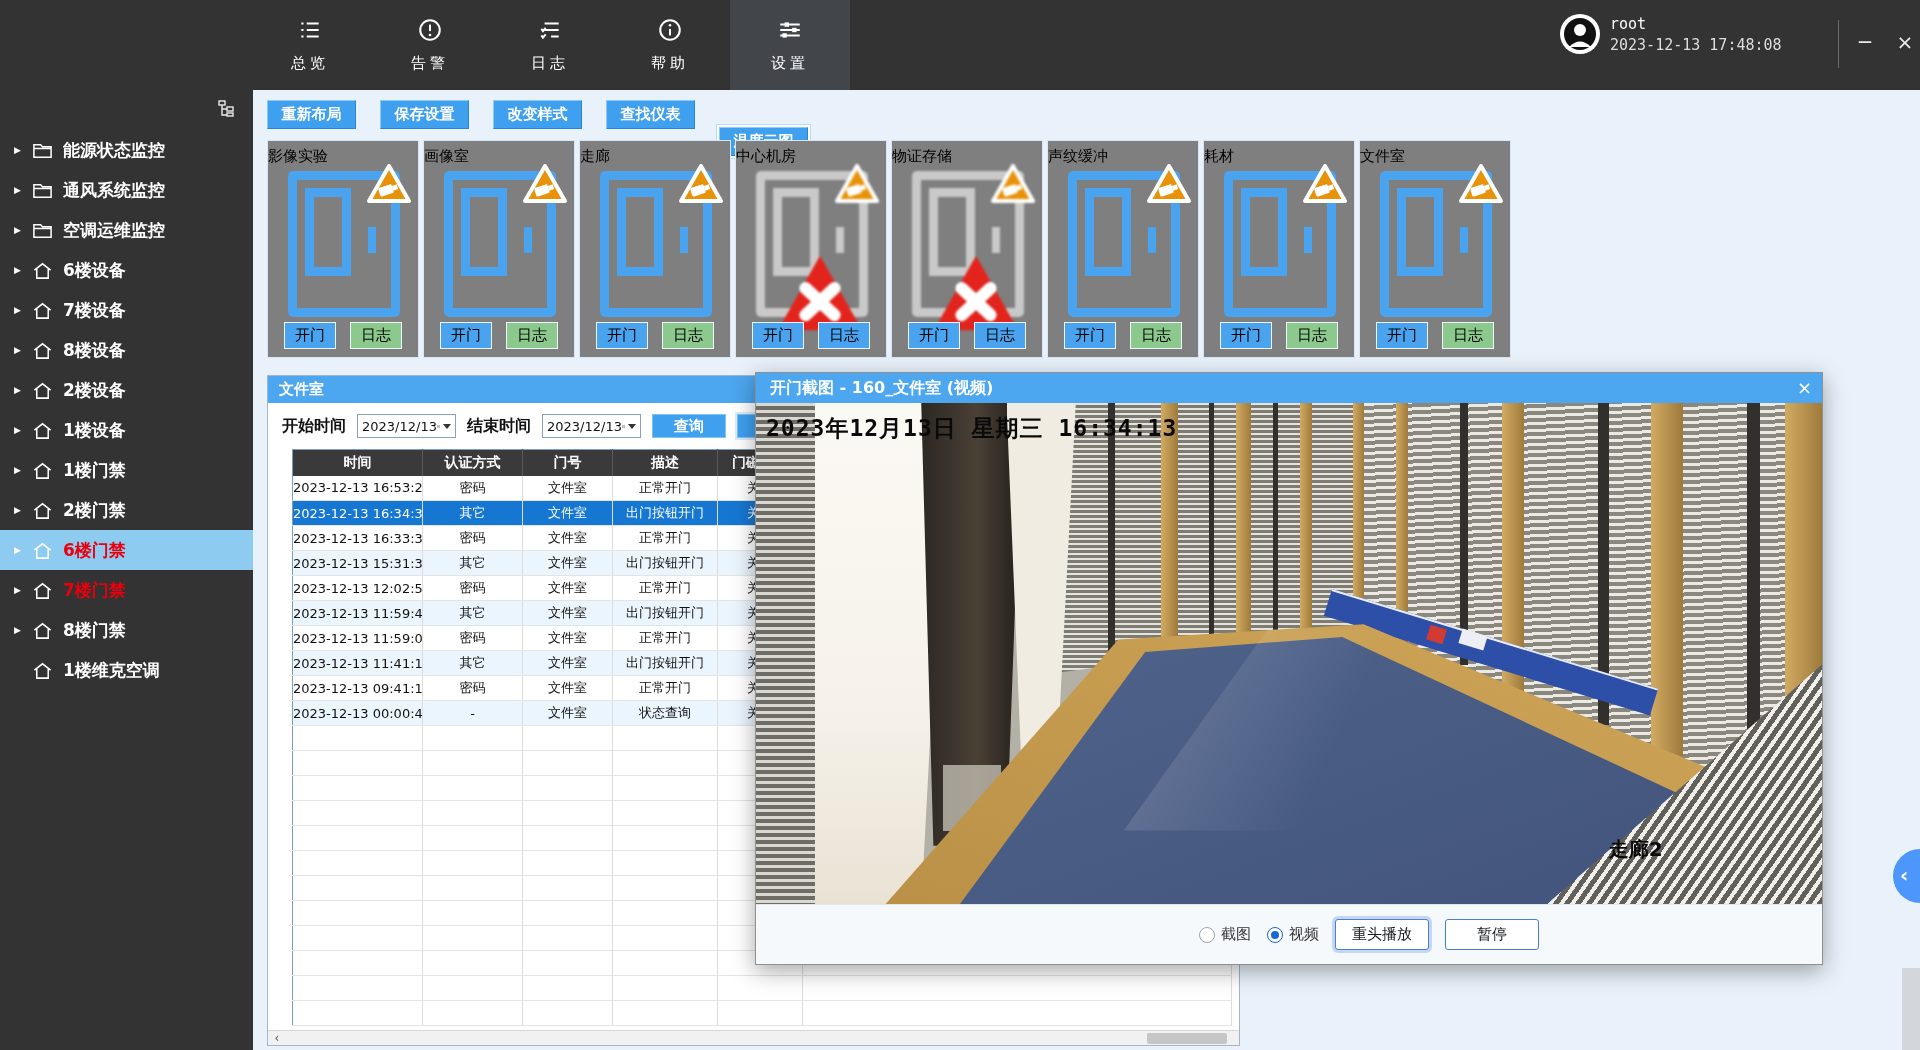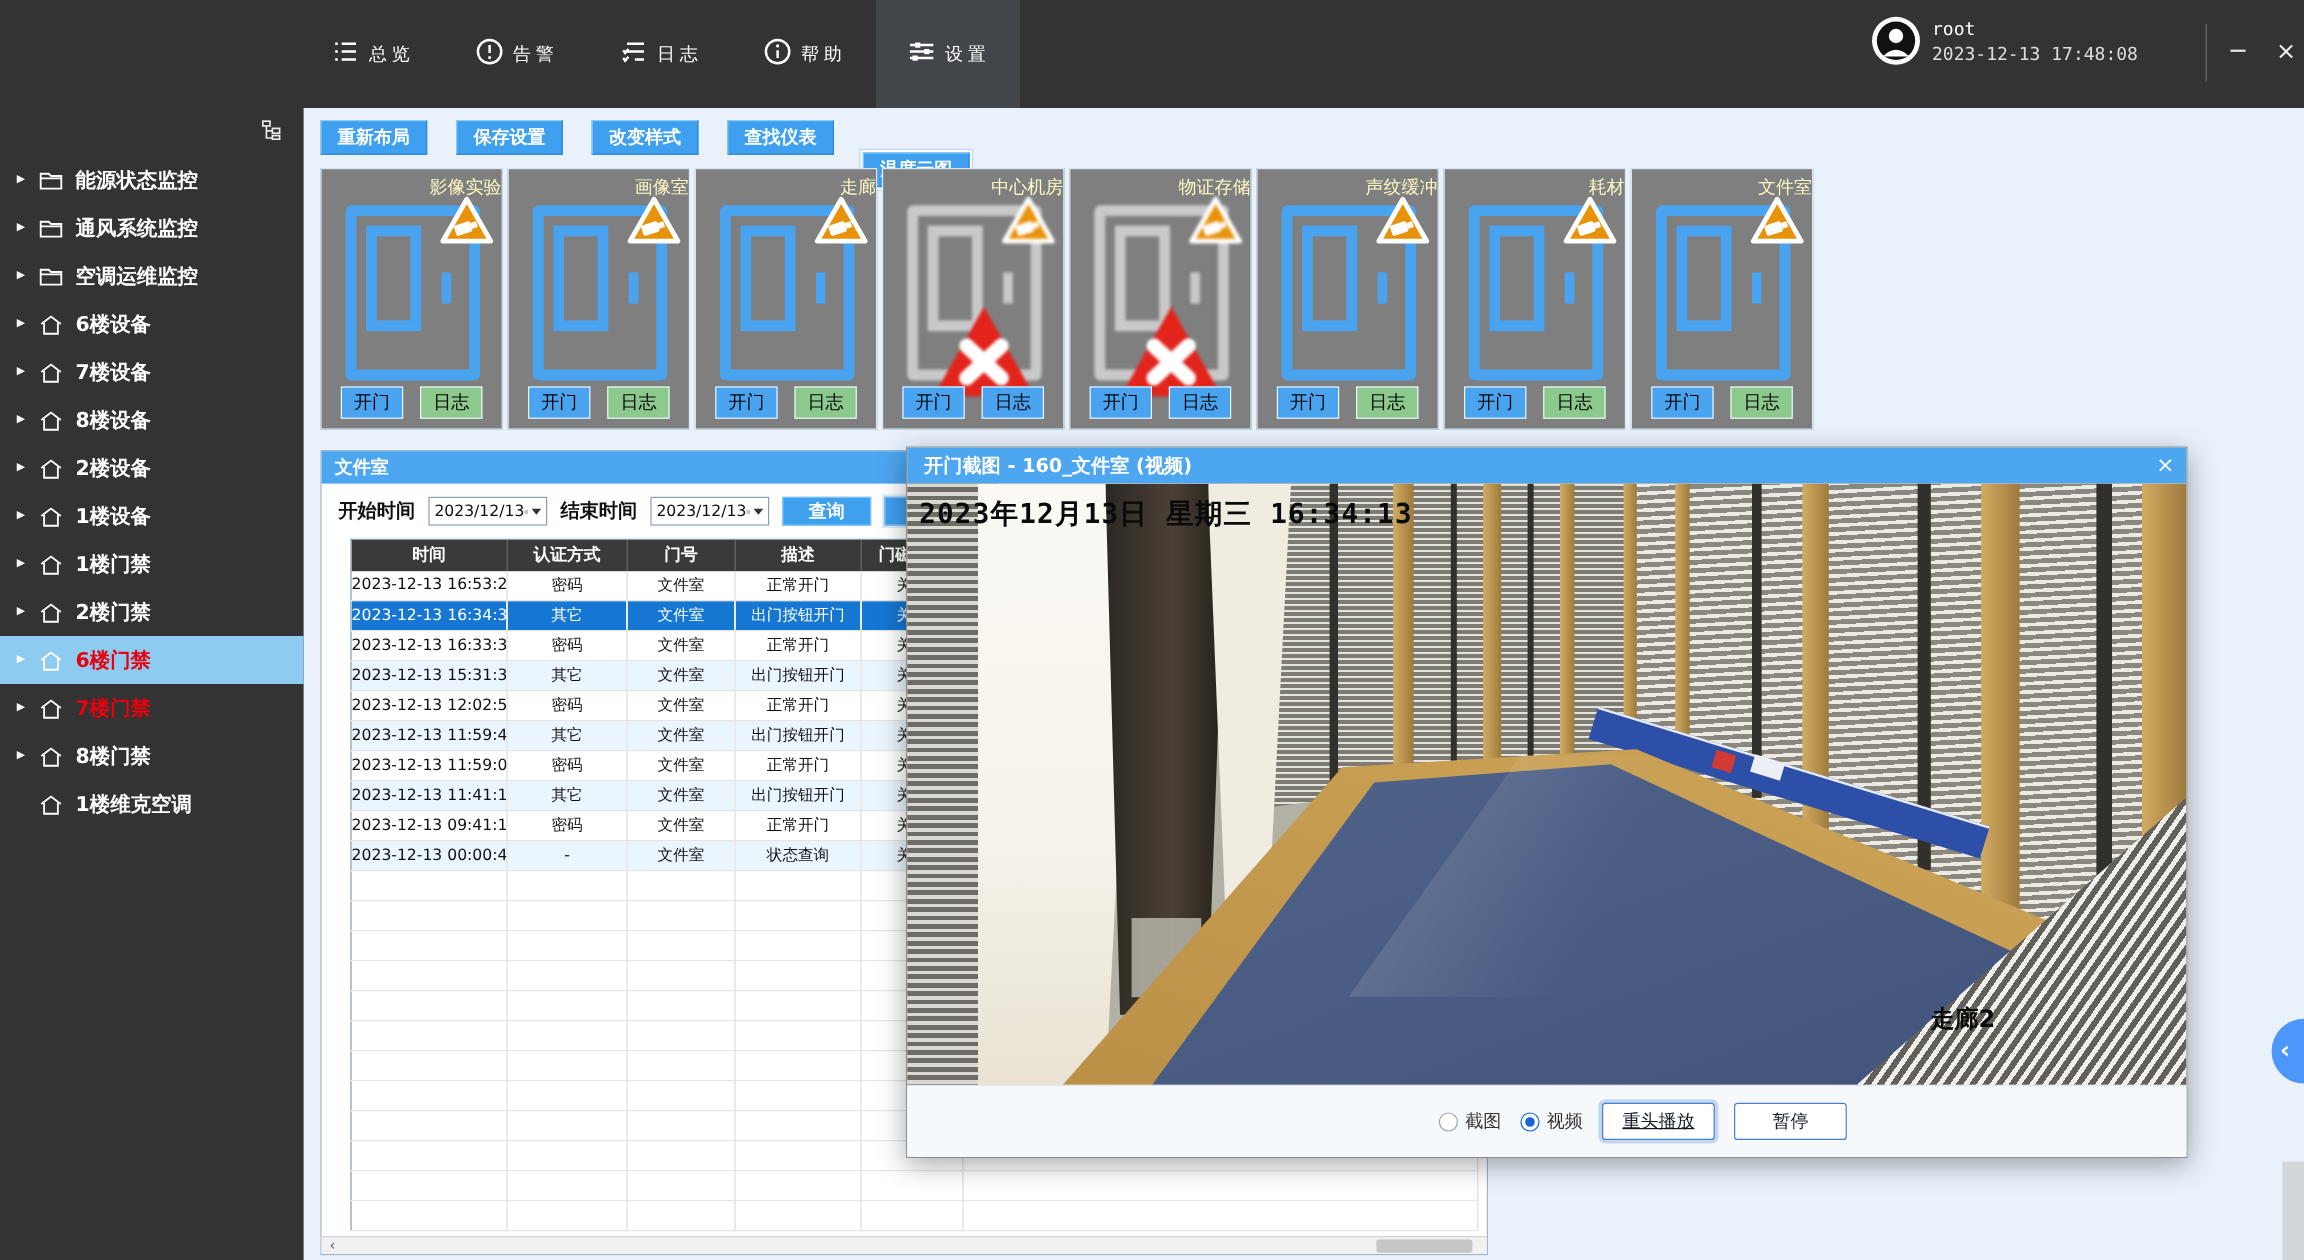--- a/index.html
+++ b/index.html
@@ -3,21 +3,21 @@
 <meta charset="utf-8">
 <style>
   * { margin:0; padding:0; box-sizing:border-box; }
   html,body { width:1920px; height:1050px; overflow:hidden; font-family:"DejaVu Sans",sans-serif; background:#E9F2FB; }
 
   
   .header { position:absolute; left:0; top:0; width:1920px; height:90px; background:#333333; z-index:5; }
   .logo { position:absolute; left:38px; top:18px; font-size:42px; font-weight:bold; letter-spacing:-1px; }
   .logo .p1 { color:#3A97FF; } .logo .p2 { color:#F5F5F5; }
   .topnav { position:absolute; left:250px; top:0; height:90px; display:flex; }
-  .nav-item { width:120px; height:90px; display:flex; flex-direction:row; align-items:center; justify-content:center; gap:7px; cursor:pointer; }
+  .nav-item { width:120px; height:90px; display:flex; flex-direction:column; align-items:center; justify-content:center; gap:7px; cursor:pointer; }
   .nav-item.active { background:#42464B; }
   .nav-item .nlabel { color:#FFFFFF; font-size:15px; letter-spacing:4px; }
   .userbox { position:absolute; left:1560px; top:14px; display:flex; align-items:center; gap:10px; }
   .avatar { width:40px; height:40px; border-radius:50%; background:#FFFFFF; display:flex; align-items:center; justify-content:center; }
   .uinfo { display:flex; flex-direction:column; gap:3px; }
   .uname { color:#FFFFFF; font-size:15px; font-family:"DejaVu Sans Mono",monospace; }
   .udate { color:#DDDDDD; font-size:15px; font-family:"DejaVu Sans Mono",monospace; }
   .win-sep { position:absolute; left:1838px; top:20px; width:1px; height:48px; background:#6B6B6B; }
   .win-btn { position:absolute; top:30px; color:#EEEEEE; font-size:20px; width:34px; text-align:center; cursor:pointer; }
   .win-min { left:1848px; } .win-close { left:1888px; }
@@ -35,21 +35,21 @@
 
   
   .toolbar { position:absolute; left:267px; top:100px; display:flex; gap:24px; z-index:2; }
   .tb-btn { width:89px; height:29px; background:#3FA0F0; color:#FFFFFF; font-weight:bold; font-size:15px;
             border:1px solid #2B85D0; border-top-color:#8ACBF8; border-left-color:#8ACBF8; cursor:pointer; }
   .tb-btn.ringed { box-shadow:0 0 0 2px #FFFFFF, 0 0 0 3px #BBD9F2;margin-top:27px; }
 
   
   .cards { position:absolute; left:267px; top:140px; display:flex; gap:4px; z-index:2; }
   .card { width:152px; height:218px; background:#7F7F7F; border:1px solid #D6E8F7; position:relative; }
-  .card-title { text-align:right; color:#fef9c3; font-size:15px; margin-top:6px; }
+  .card-title { text-align:left; color:#000000; font-size:15px; margin-top:6px; }
   .door-graphic { position:absolute; left:20px; top:30px; width:112px; height:146px; }
   .door-outer { position:absolute; inset:0; border:9px solid #4AA3EF; border-radius:5px; }
   .door-inner { position:absolute; left:17px; top:17px; width:46px; height:88px; border:9px solid #4AA3EF; }
   .door-handle { position:absolute; left:80px; top:56px; width:8px; height:26px; background:#4AA3EF; }
   .badge { position:absolute; top:-9px; right:-13px; }
   .err-icon { position:absolute; left:18px; bottom:-18px; }
   .card.offline .door-outer, .card.offline .door-inner { border-color:#C9C9C9; }
   .card.offline .door-handle { background:#C9C9C9; }
   .card.offline .door-graphic { filter:blur(1.2px); }
   .card-btns { position:absolute; bottom:8px; left:0; width:100%; display:flex; justify-content:center; gap:14px; }
@@ -83,21 +83,21 @@
   .modal-title { height:30px; background:#4DA6F0; color:#FFFFFF; font-weight:bold; font-size:16px; line-height:30px; padding-left:14px; }
   .modal-close { position:absolute; right:10px; top:0; height:30px; line-height:30px; color:#FFFFFF; font-size:18px; cursor:pointer; }
   .video { position:absolute; left:0; top:30px; width:1066px; height:503px; overflow:hidden; background:#B3B0A6; }
   .modal-footer { position:absolute; left:0; bottom:0; width:1066px; height:60px; background:#F6F9FC; border-top:1px solid #DFE6EE;
                   display:flex; align-items:center; justify-content:center; gap:16px; padding-left:160px; }
   .radio { width:16px; height:16px; border-radius:50%; border:1px solid #9AA4B0; background:#FFFFFF; position:relative; cursor:pointer; }
   .radio.on { border-color:#1766D6; }
   .radio.on::after { content:""; position:absolute; left:3px; top:3px; width:8px; height:8px; border-radius:50%; background:#1766D6; }
   .r-label { font-size:15px; color:#333333; margin-left:-10px; }
   .m-btn { width:94px; height:31px; background:#FFFFFF; border:1px solid #4A7FD0; border-radius:3px; color:#16191D; font-size:15px; cursor:pointer; }
-  .m-btn.focus { box-shadow:0 0 0 3px #C4D6F2;text-decoration:underline; }
+  .m-btn.focus { box-shadow:0 0 0 3px #C4D6F2; }
 
   
   .video > div { position:absolute; }
   .va-blinds-far { left:27%; top:0; width:31%; height:54%;
       background:repeating-linear-gradient(180deg,#E4E3DE 0 2px,#7D7B72 2px 5px);
       clip-path:polygon(0 0,100% 0,100% 84%,0 100%); }
   .va-mullion { background:#32302C; top:0; }
   .va-post { background:linear-gradient(90deg,#D2AB62,#9E7A3C); top:0; }
   .va-left-glass { left:0; top:0; width:7%; height:100%;
       background:repeating-linear-gradient(180deg,#D9D8D2 0 3px,#6E6C65 3px 7px); }

